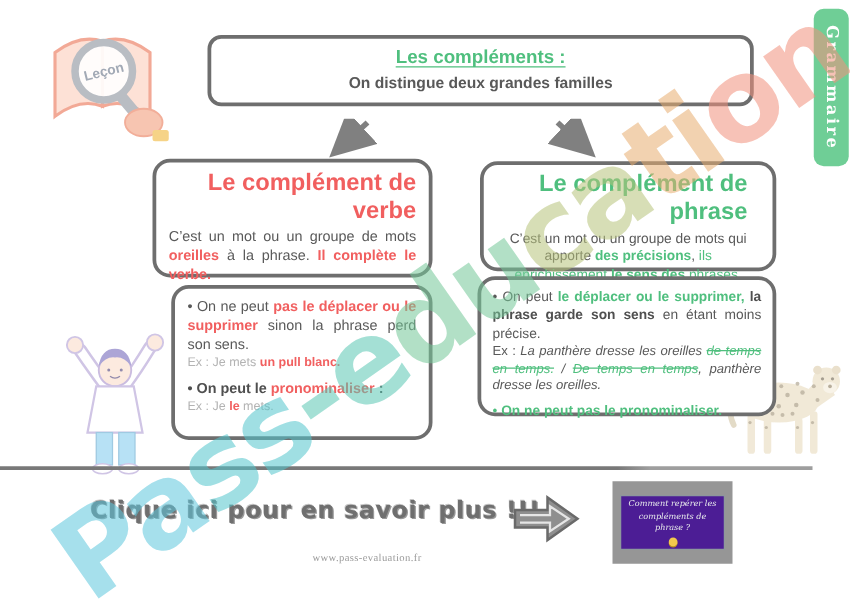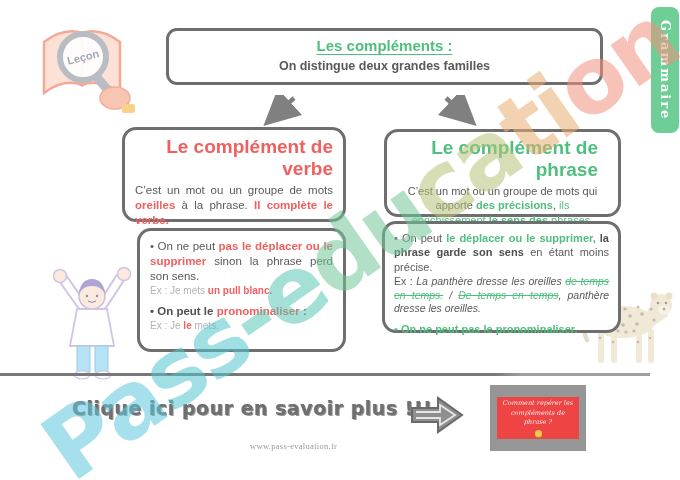--- a/index.html
+++ b/index.html
@@ -56,21 +56,21 @@
 
   
   #divider{position:absolute;left:0;top:373px;width:650px;height:3px;z-index:2;
            background:linear-gradient(90deg,#787878 0%,#787878 76%,#9e9e9e 80%,#9e9e9e 100%);}
   #cta-link{position:absolute;left:72px;top:397px;font-size:19px;font-weight:800;color:#6f6f6f;
             letter-spacing:.5px;z-index:2;font-family:"DejaVu Sans",sans-serif;cursor:pointer;
             text-shadow:1px 1px 0 rgba(70,70,70,.55), -0.5px -0.5px 0 rgba(160,160,160,.6);}
   #cta-arrow{position:absolute;left:410px;top:394px;z-index:2;}
   #video-thumb{position:absolute;left:490px;top:385px;width:96px;height:66px;background:#969696;
                z-index:2;display:flex;align-items:center;justify-content:center;cursor:pointer;}
-  #video-board{width:82px;height:42px;background:#ef4444;border:1px solid #8d979c;
+  #video-board{width:82px;height:42px;background:#4c1d95;border:1px solid #8d979c;
                display:flex;flex-direction:column;align-items:center;justify-content:center;text-align:center;}
   #video-board .caption{color:#e9ecec;font-size:6.5px;font-style:italic;line-height:1.5;
                font-family:"DejaVu Serif",serif;padding:0 4px;}
   .bulb{width:7px;height:7px;border-radius:50%;background:#f2c94c;margin-top:2px;box-shadow:0 1px 0 #b79023;}
   #website-url{position:absolute;left:250px;top:441px;width:180px;text-align:left;
                font-size:8.5px;color:#9a9a9a;z-index:2;letter-spacing:.3px;font-family:Liberation Serif, serif;}
 
   
   #watermark{position:absolute;left:-20px;top:190px;width:760px;text-align:center;z-index:10;
              transform:rotate(-35deg);transform-origin:center;pointer-events:none;

